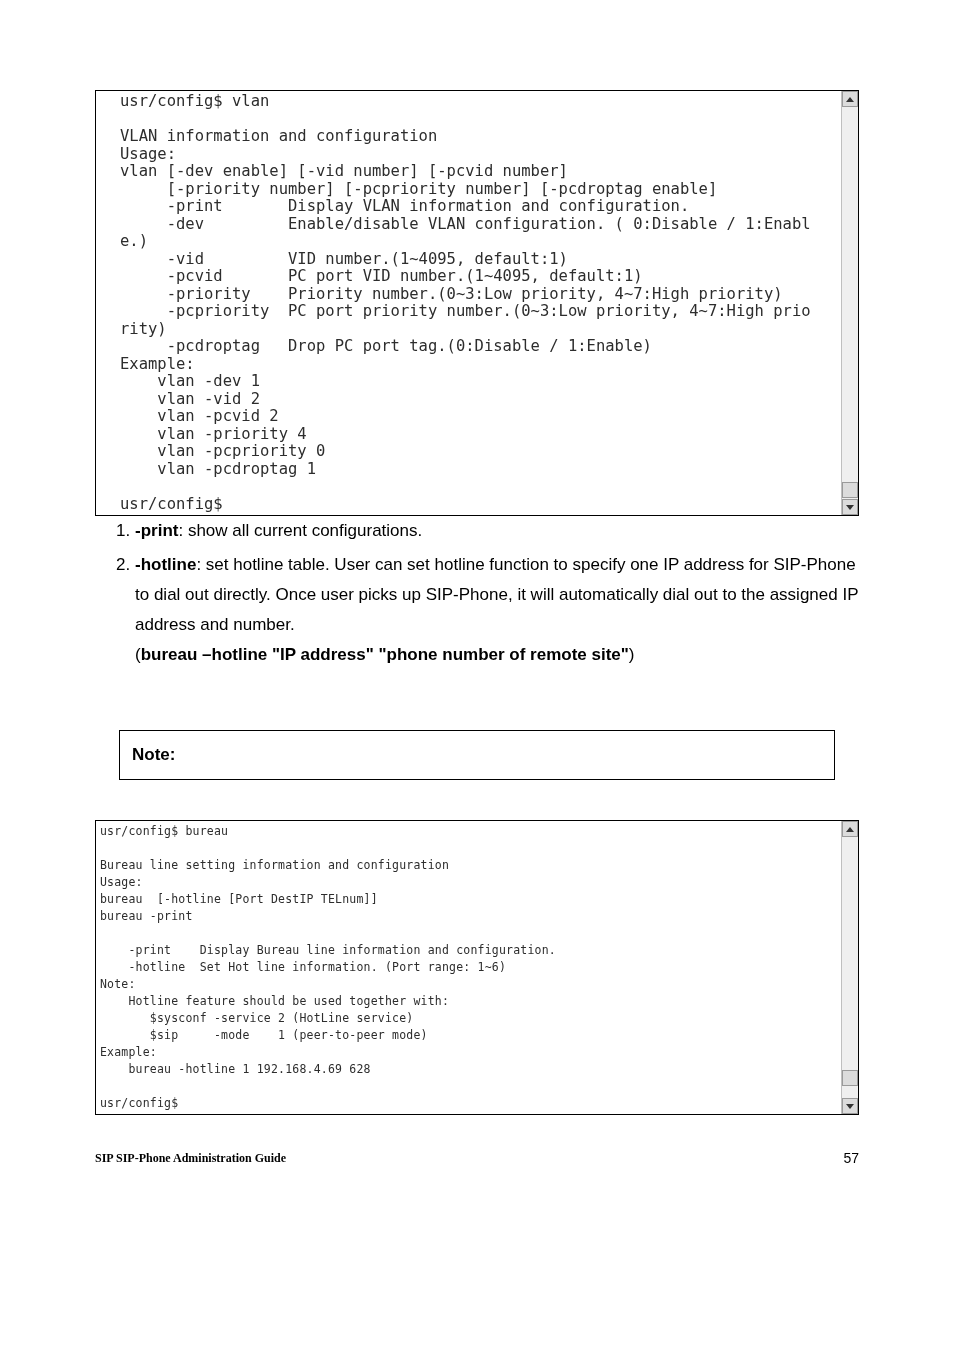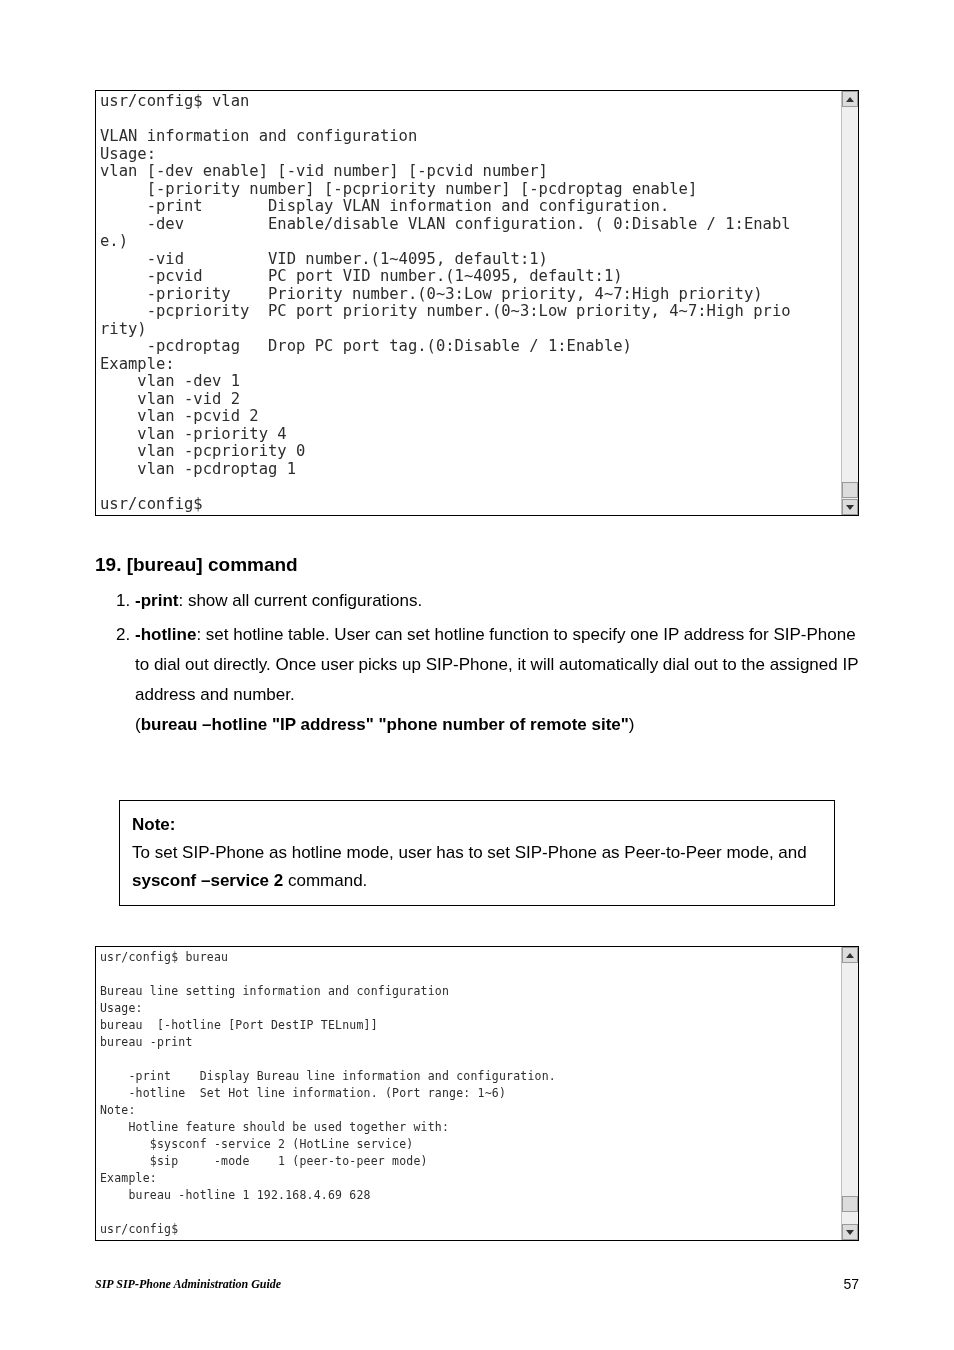--- a/index.html
+++ b/index.html
@@ -26,20 +26,21 @@
     flex: 1 1 auto;
     padding: 2px 4px;
     font-family: "Lucida Console", Consolas, monospace;
     white-space: pre;
     overflow: hidden;
   }
   .terminal-1 .terminal-body {
     font-size: 15.5px;
     line-height: 17.5px;
     color: #2d2d2d;
+    margin-left: 20px;
   }
   .terminal-2 .terminal-body {
     font-size: 11.5px;
     line-height: 17px;
     color: #2d2d2d;
     letter-spacing: 0.2px;
   }
   .scrollbar {
     flex: 0 0 16px;
     width: 16px;
@@ -102,21 +103,21 @@
   .note-box .note-label { font-weight: bold; }
 
   .footer {
     display: flex;
     justify-content: space-between;
     align-items: flex-end;
     margin-top: 35px;
     font-size: 12px;
     font-family: "Times New Roman", serif;
   }
-  .footer-left { font-weight: bold; font-style: italic; }
+  .footer-left { font-weight: bold; }
   .footer-right { font-size: 14px; font-family: Arial, sans-serif; }
   .bold { font-weight: bold; }
 </style>
 </head>
 <body>
 
 <div class="page">
 
   <div class="terminal terminal-1">
     <div class="terminal-body">usr/config$ vlan
@@ -147,40 +148,36 @@
       <div class="sb-btn up">
           <div class="sb-arrow"></div>
         </div>
       <div class="sb-thumb"></div>
       <div class="sb-btn down">
           <div class="sb-arrow"></div>
         </div>
     </div>
   </div>
 
-  <div class="section-heading">19. [bureau] command</div>
   <ol class="doc-list">
     <li>
       <span class="itembody">
         <span class="bold">-print</span><span>: show all current configurations.</span>
       </span>
     </li>
     <li>
       <span class="itembody">
         <span class="bold">-hotline</span><span>: set hotline table. User can set hotline function to specify one IP address for SIP-Phone to dial out directly. Once user picks up SIP-Phone, it will automatically dial out to the assigned IP address and number.</span><br>
         <span>(</span><span class="bold">bureau –hotline "IP address" "phone number of remote site"</span><span>)</span>
       </span>
     </li>
   </ol>
 
   <div class="note-box">
     <div class="note-label">Note:</div>
-    <div>
-      <span>To set SIP-Phone as hotline mode, user has to set SIP-Phone as Peer-to-Peer mode, and </span><span class="bold">sysconf –service 2</span><span> command.</span>
-    </div>
   </div>
 
   <div class="terminal terminal-2">
     <div class="terminal-body">usr/config$ bureau
 
 Bureau line setting information and configuration
 Usage:
 bureau  [-hotline [Port DestIP TELnum]]
 bureau -print
 

